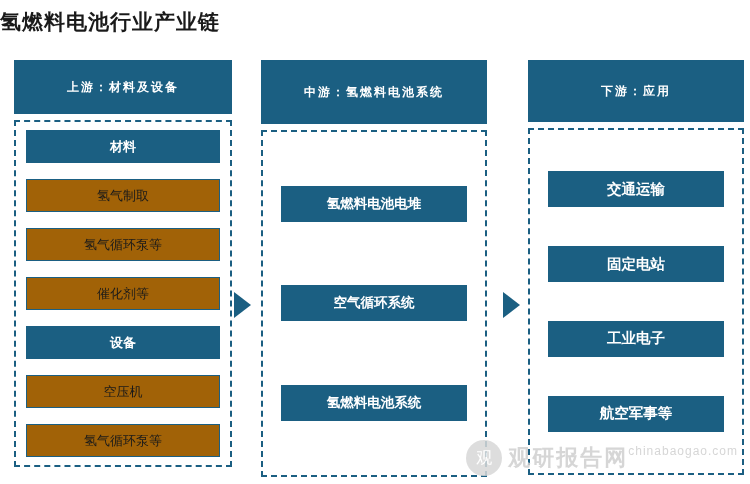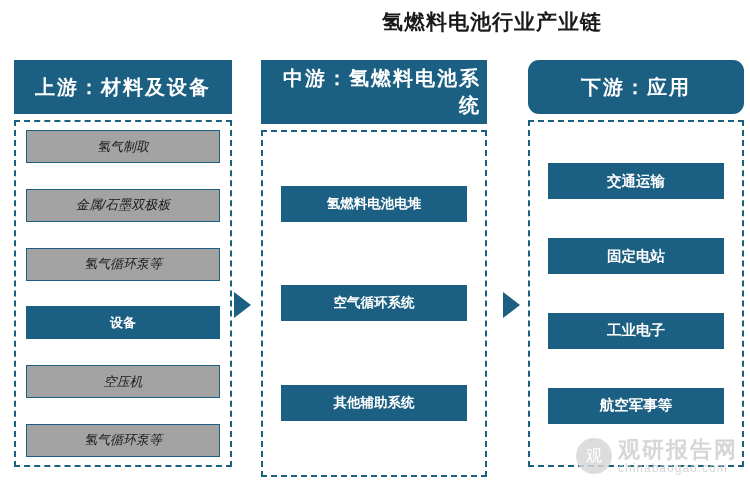--- a/index.html
+++ b/index.html
@@ -12,35 +12,35 @@
     background: #ffffff;
     font-family: "Liberation Sans", sans-serif;
     position: relative;
     overflow: hidden;
   }
   .page-title {
     position: absolute;
     top: 8px;
     left: 0;
     width: 602px;
-    text-align: right;
+    text-align: left;
     font-size: 21px;
     font-weight: bold;
     color: #1a1a1a;
     letter-spacing: 1px;
   }
 
   
   .column {
     position: absolute;
   }
   .col-header {
     background: #1b5f82;
     color: #ffffff;
-    font-size: 20px;
+    font-size: 12px;
     font-weight: bold;
     letter-spacing: 2px;
     display: flex;
     align-items: center;
     justify-content: center;
     text-align: center;
     box-sizing: border-box;
     padding: 4px 6px;
   }
   .col-body {
@@ -65,21 +65,21 @@
   #col-mid .col-header { height: 64px; text-align: right; }
   #col-mid .col-body {
     margin-top: 6px;
     height: 347px;
     padding: 22px 18px;
     justify-content: space-around;
   }
 
   
   #col-down { left: 528px; top: 60px; width: 216px; }
-  #col-down .col-header { height: 54px; border-radius: 11px; }
+  #col-down .col-header { height: 62px; }
   #col-down .col-body {
     margin-top: 6px;
     height: 347px;
     padding: 22px 18px;
     justify-content: space-around;
   }
 
   
   .item {
     box-sizing: border-box;
@@ -89,24 +89,23 @@
     text-align: center;
     font-size: 13px;
   }
   .item.filled {
     background: #1b5f82;
     color: #ffffff;
     font-weight: bold;
     border: 1px solid #1b5f82;
   }
   .item.outline {
-    background: #a3a3a3;
+    background: #a16207;
     color: #1a1a1a;
     border: 1px solid #1b5f82;
-    font-style: italic;
   }
   #col-upstream .item {
     height: 33px;
     width: 100%;
     margin-bottom: 5px;
   }
   #col-upstream .item:last-child { margin-bottom: 0; }
 
   #col-mid .item {
     height: 36px;
@@ -148,21 +147,21 @@
     background: #d8d8d8;
     color: #ffffff;
     font-size: 16px;
     display: flex;
     align-items: center;
     justify-content: center;
     margin-right: 6px;
   }
   .wm-text {
     display: flex;
-    flex-direction: column;
+    flex-direction: row;
     line-height: 1.15;
   }
   .wm-main {
     font-size: 22px;
     font-weight: bold;
     color: #cfcfcf;
     letter-spacing: 2px;
   }
   .wm-sub {
     font-size: 12px;
@@ -171,37 +170,38 @@
   }
 </style>
 </head>
 <body>
 
 <div class="page-title">氢燃料电池行业产业链</div>
 
 <div class="column" id="col-upstream">
   <div class="col-header">上游：材料及设备</div>
   <div class="col-body">
+    <div class="item filled">材料</div>
     <div class="item outline">氢气制取</div>
-    <div class="item outline">金属/石墨双极板</div>
     <div class="item outline">氢气循环泵等</div>
+    <div class="item outline">催化剂等</div>
     <div class="item filled">设备</div>
     <div class="item outline">空压机</div>
     <div class="item outline">氢气循环泵等</div>
   </div>
 </div>
 
 <div class="arrow" id="arrow-1"></div>
 
 <div class="column" id="col-mid">
   <div class="col-header">中游：氢燃料电池系统</div>
   <div class="col-body">
     <div class="item filled">氢燃料电池电堆</div>
     <div class="item filled">空气循环系统</div>
-    <div class="item filled">其他辅助系统</div>
+    <div class="item filled">氢燃料电池系统</div>
   </div>
 </div>
 
 <div class="arrow" id="arrow-2"></div>
 
 <div class="column" id="col-down">
   <div class="col-header">下游：应用</div>
   <div class="col-body">
     <div class="item filled">交通运输</div>
     <div class="item filled">固定电站</div>

